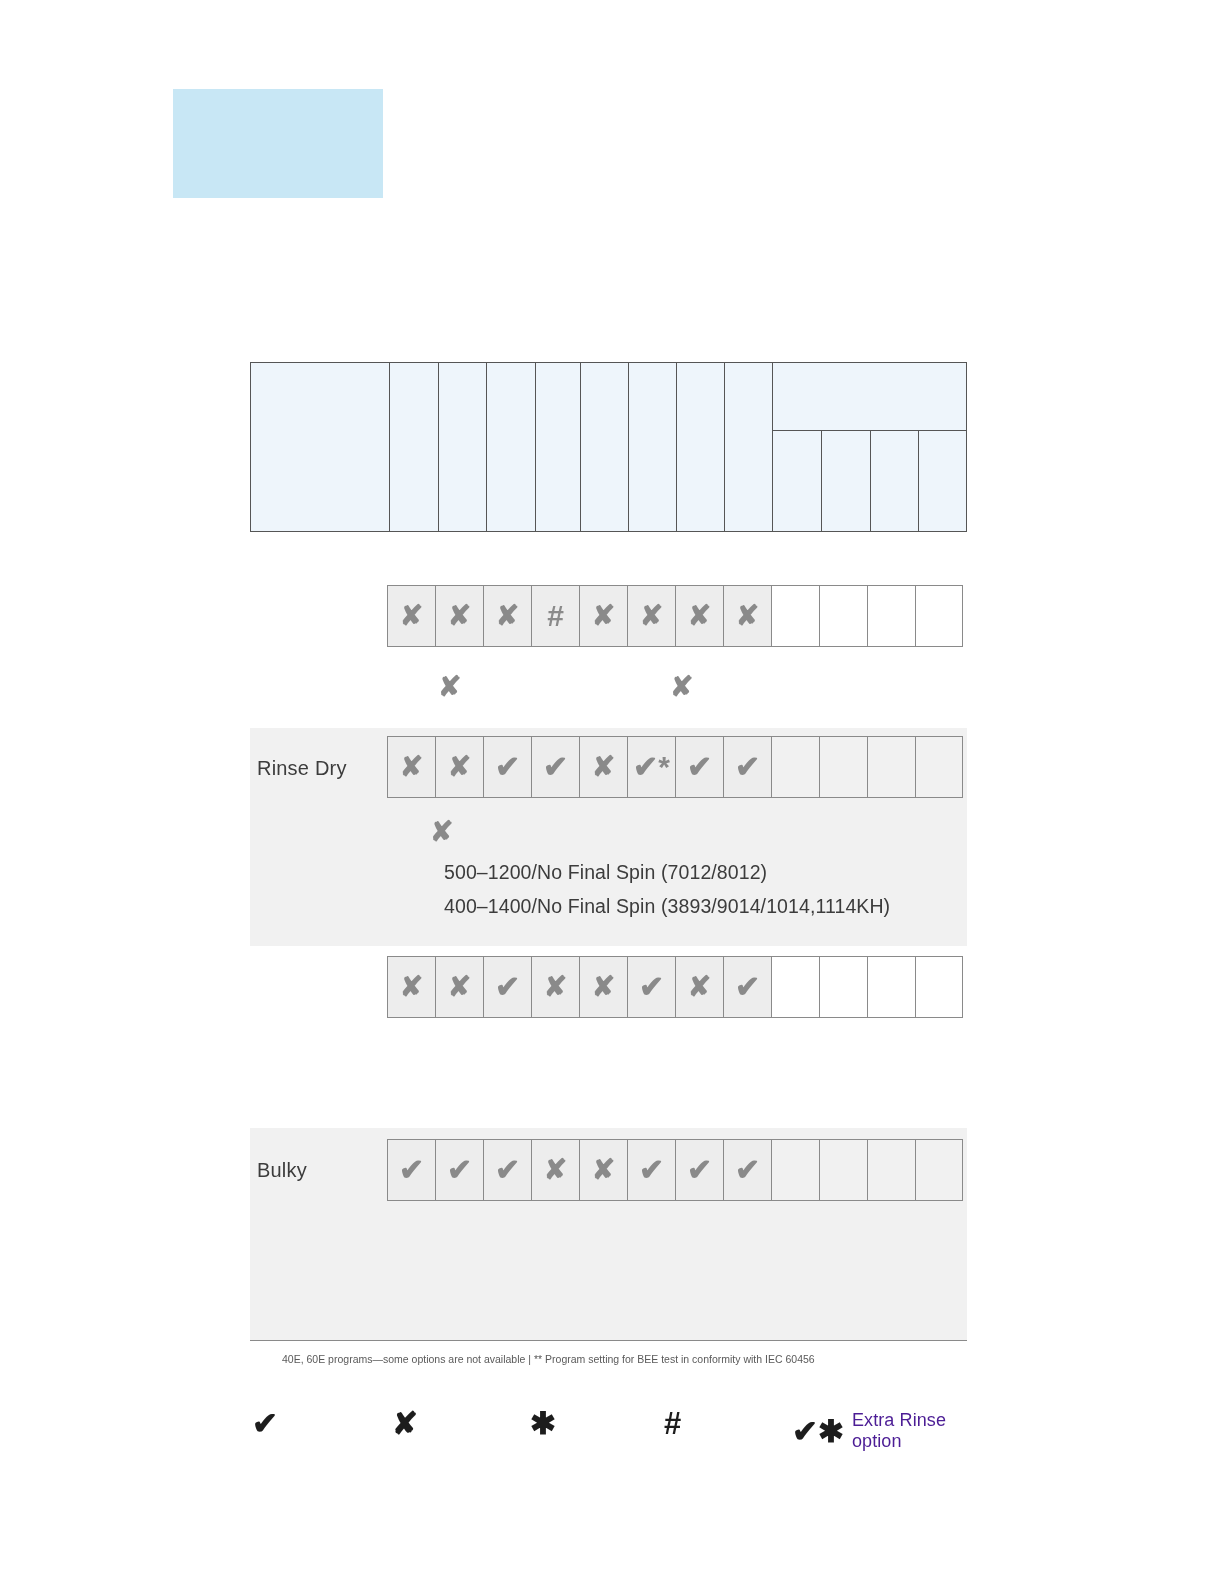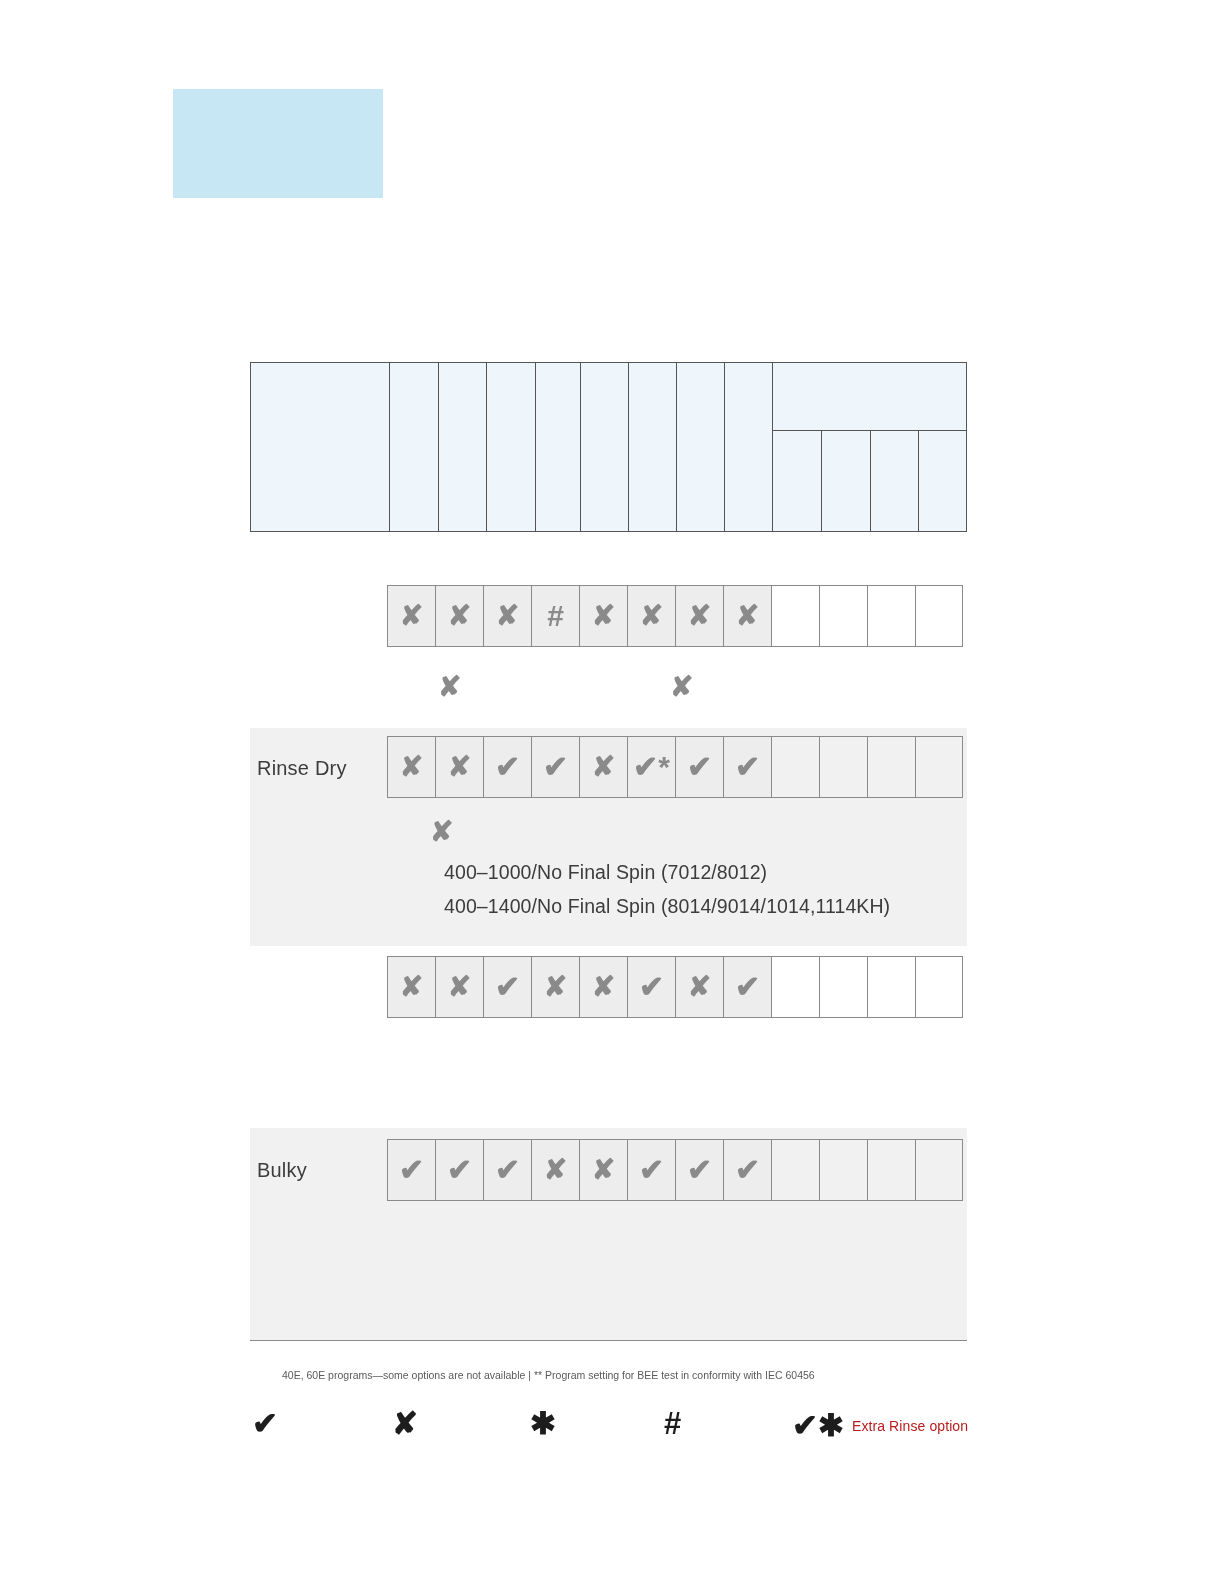--- a/index.html
+++ b/index.html
@@ -128,21 +128,20 @@
 
   
   .footnote {
     position: absolute;
     left: 252px;
     top: 1352px;
     width: 715px;
     font-size: 10.5px;
     color: #5a5a5a;
     line-height: 1.5;
-    margin-top: 16px;
   }
   .footnote .indent { padding-left: 30px; }
 
   
   .legend {
     position: absolute;
     left: 240px;
     top: 1404px;
     width: 730px;
     height: 46px;
@@ -155,22 +154,22 @@
     color: #1d1d1d;
   }
   .legend-glyph {
     font-size: 31px;
     font-weight: 700;
     line-height: 1;
     position: relative;
     display: inline-block;
   }
   .legend-text {
-    font-size: 14px;
-    color: #b91c1c;
+    font-size: 18px;
+    color: #4c1d95;
     letter-spacing: 0.1px;
   }
 </style>
 </head>
 <body>
 
 <div class="blue-block"></div>
 
 <div class="header-grid">
 
@@ -267,22 +266,22 @@
       <span class="sym"></span>
     </div>
   <div class="cell">
       <span class="sym"></span>
     </div>
   <div class="cell">
       <span class="sym"></span>
     </div>
 </div>
 <div class="free-sym" style="left:430px; top:818px;">✘</div>
-<div class="note-line" style="left:444px; top:861px;">400–1000/No Final Spin  (7012/8012)</div>
-<div class="note-line" style="left:444px; top:895px;">400–1400/No Final Spin  (8014/9014/1014,1114KH)</div>
+<div class="note-line" style="left:444px; top:861px;">500–1200/No Final Spin  (7012/8012)</div>
+<div class="note-line" style="left:444px; top:895px;">400–1400/No Final Spin  (3893/9014/1014,1114KH)</div>
 
 <div class="cellrow" style="left:387px; top:956px;">
   <div class="cell fill">
       <span class="sym cross">✘</span>
     </div>
   <div class="cell fill">
       <span class="sym cross">✘</span>
     </div>
   <div class="cell fill">
       <span class="sym check">✔</span>

